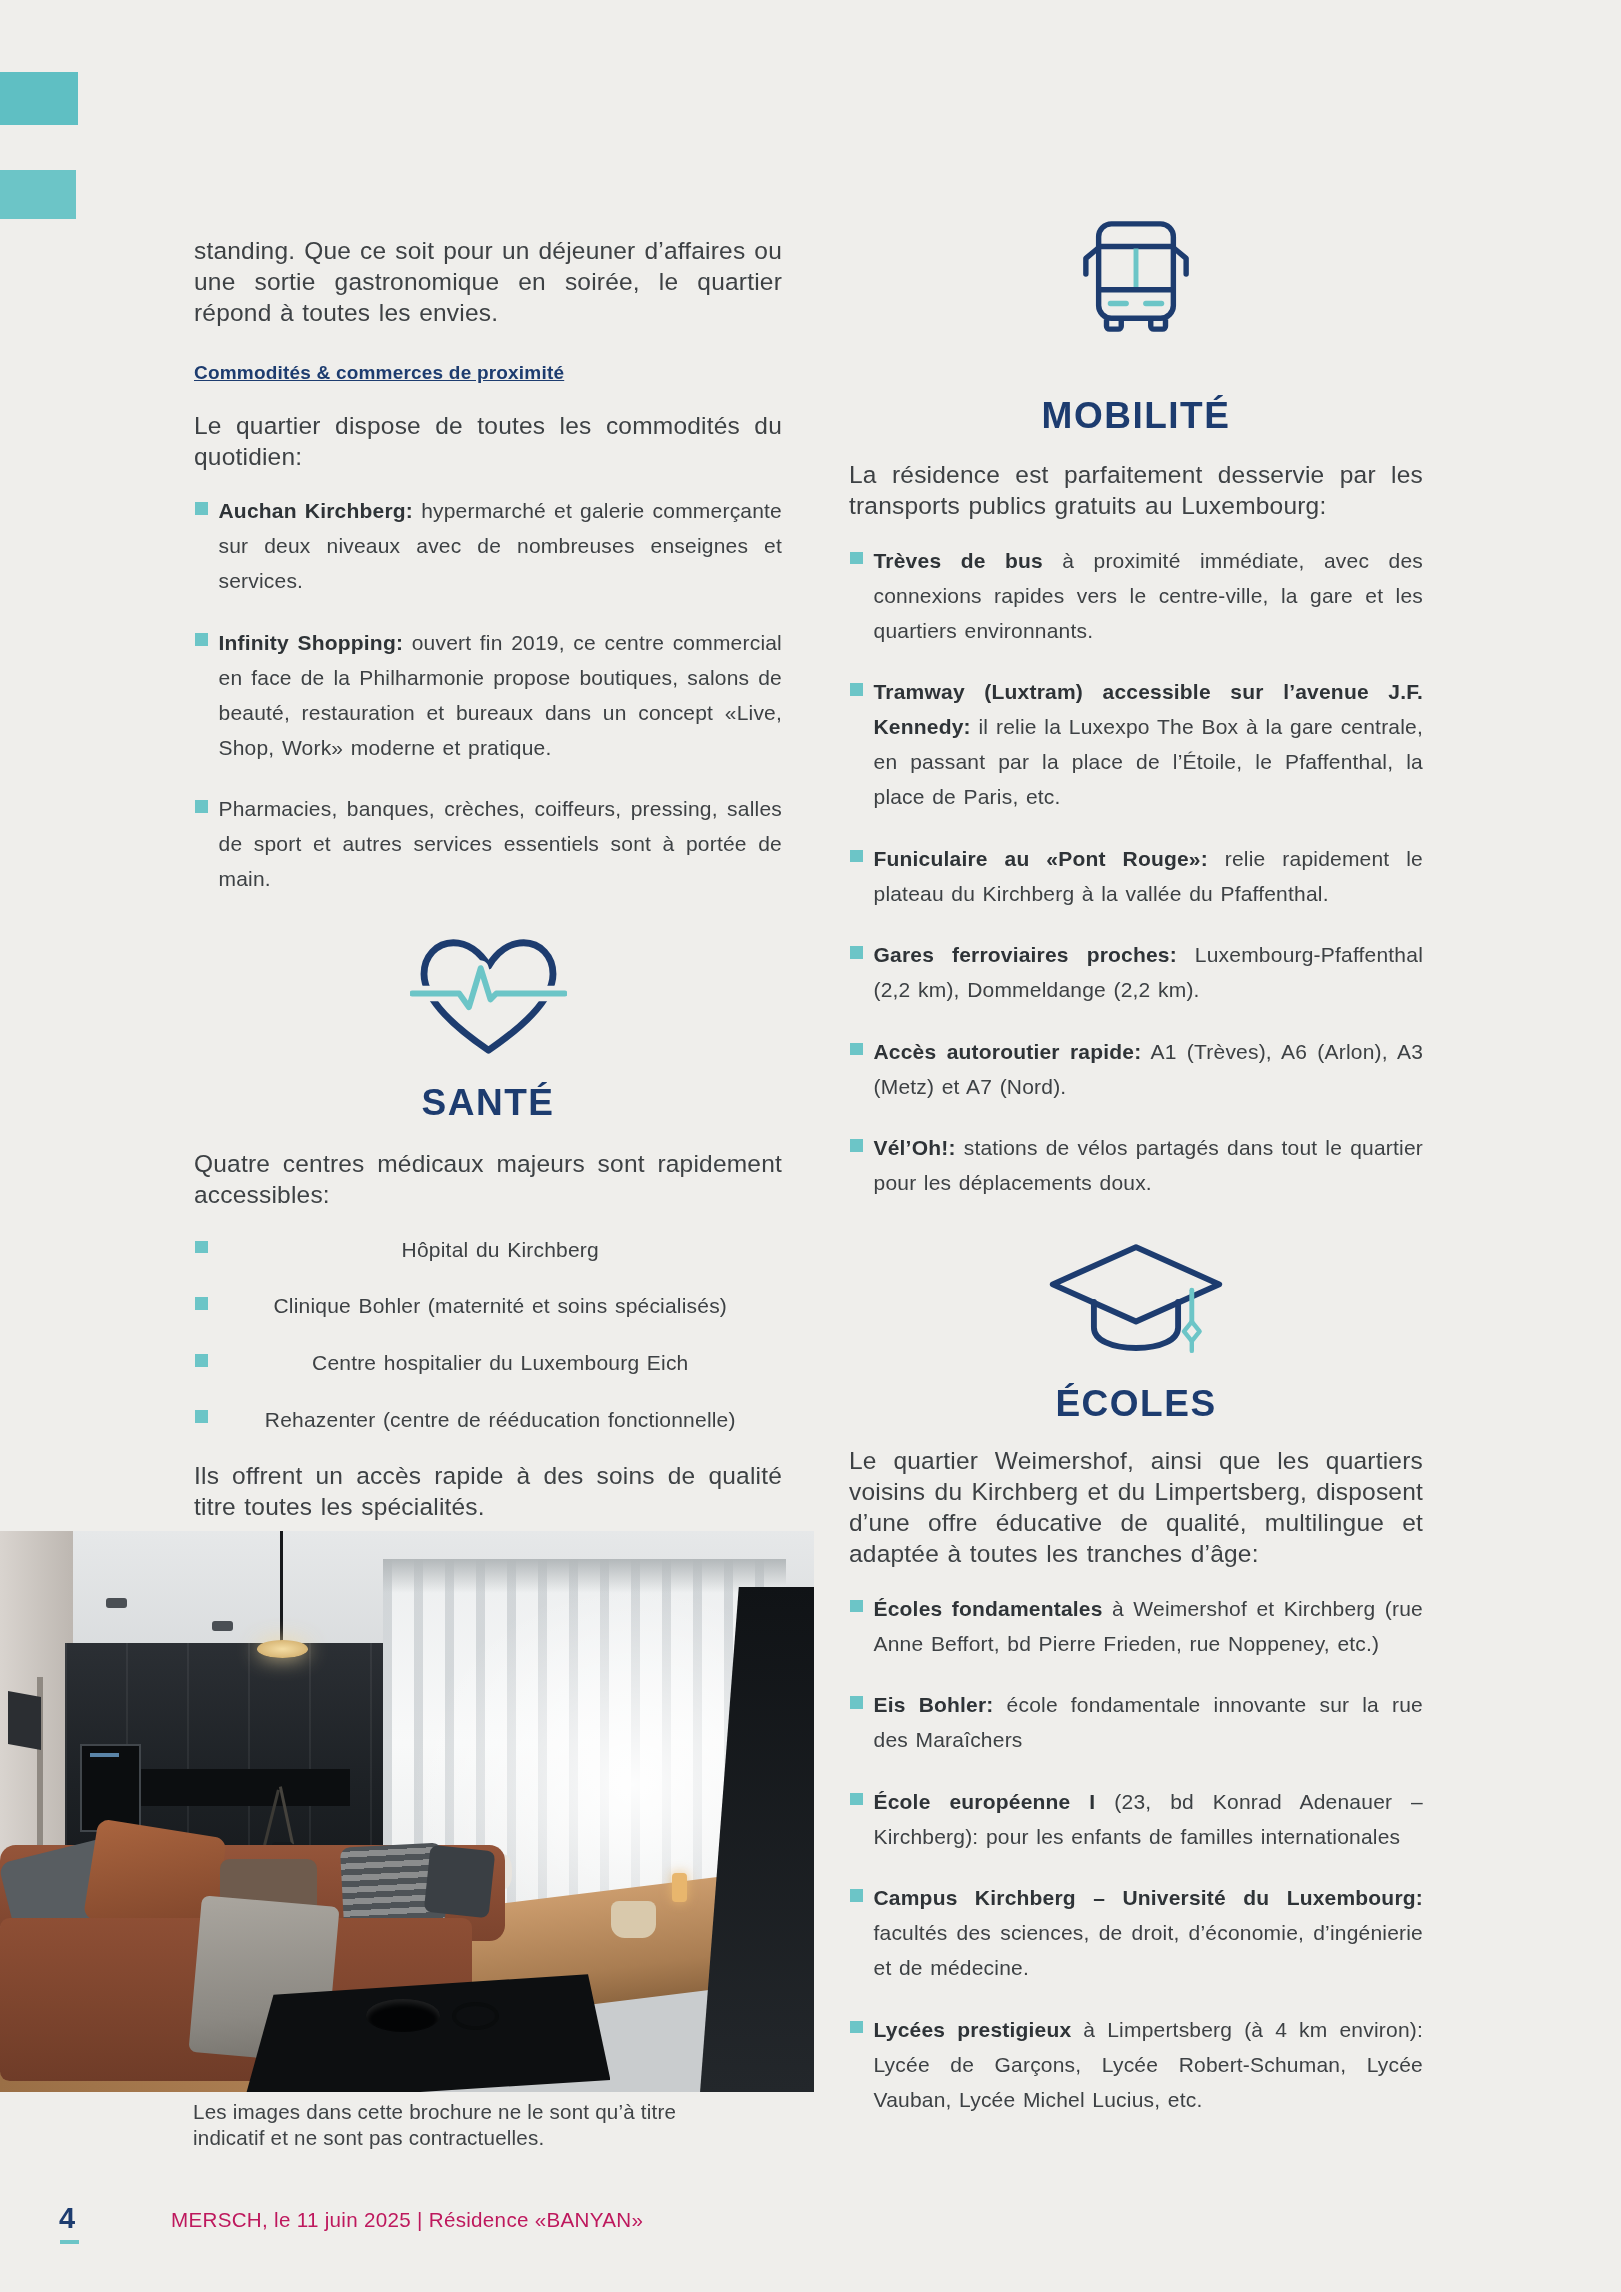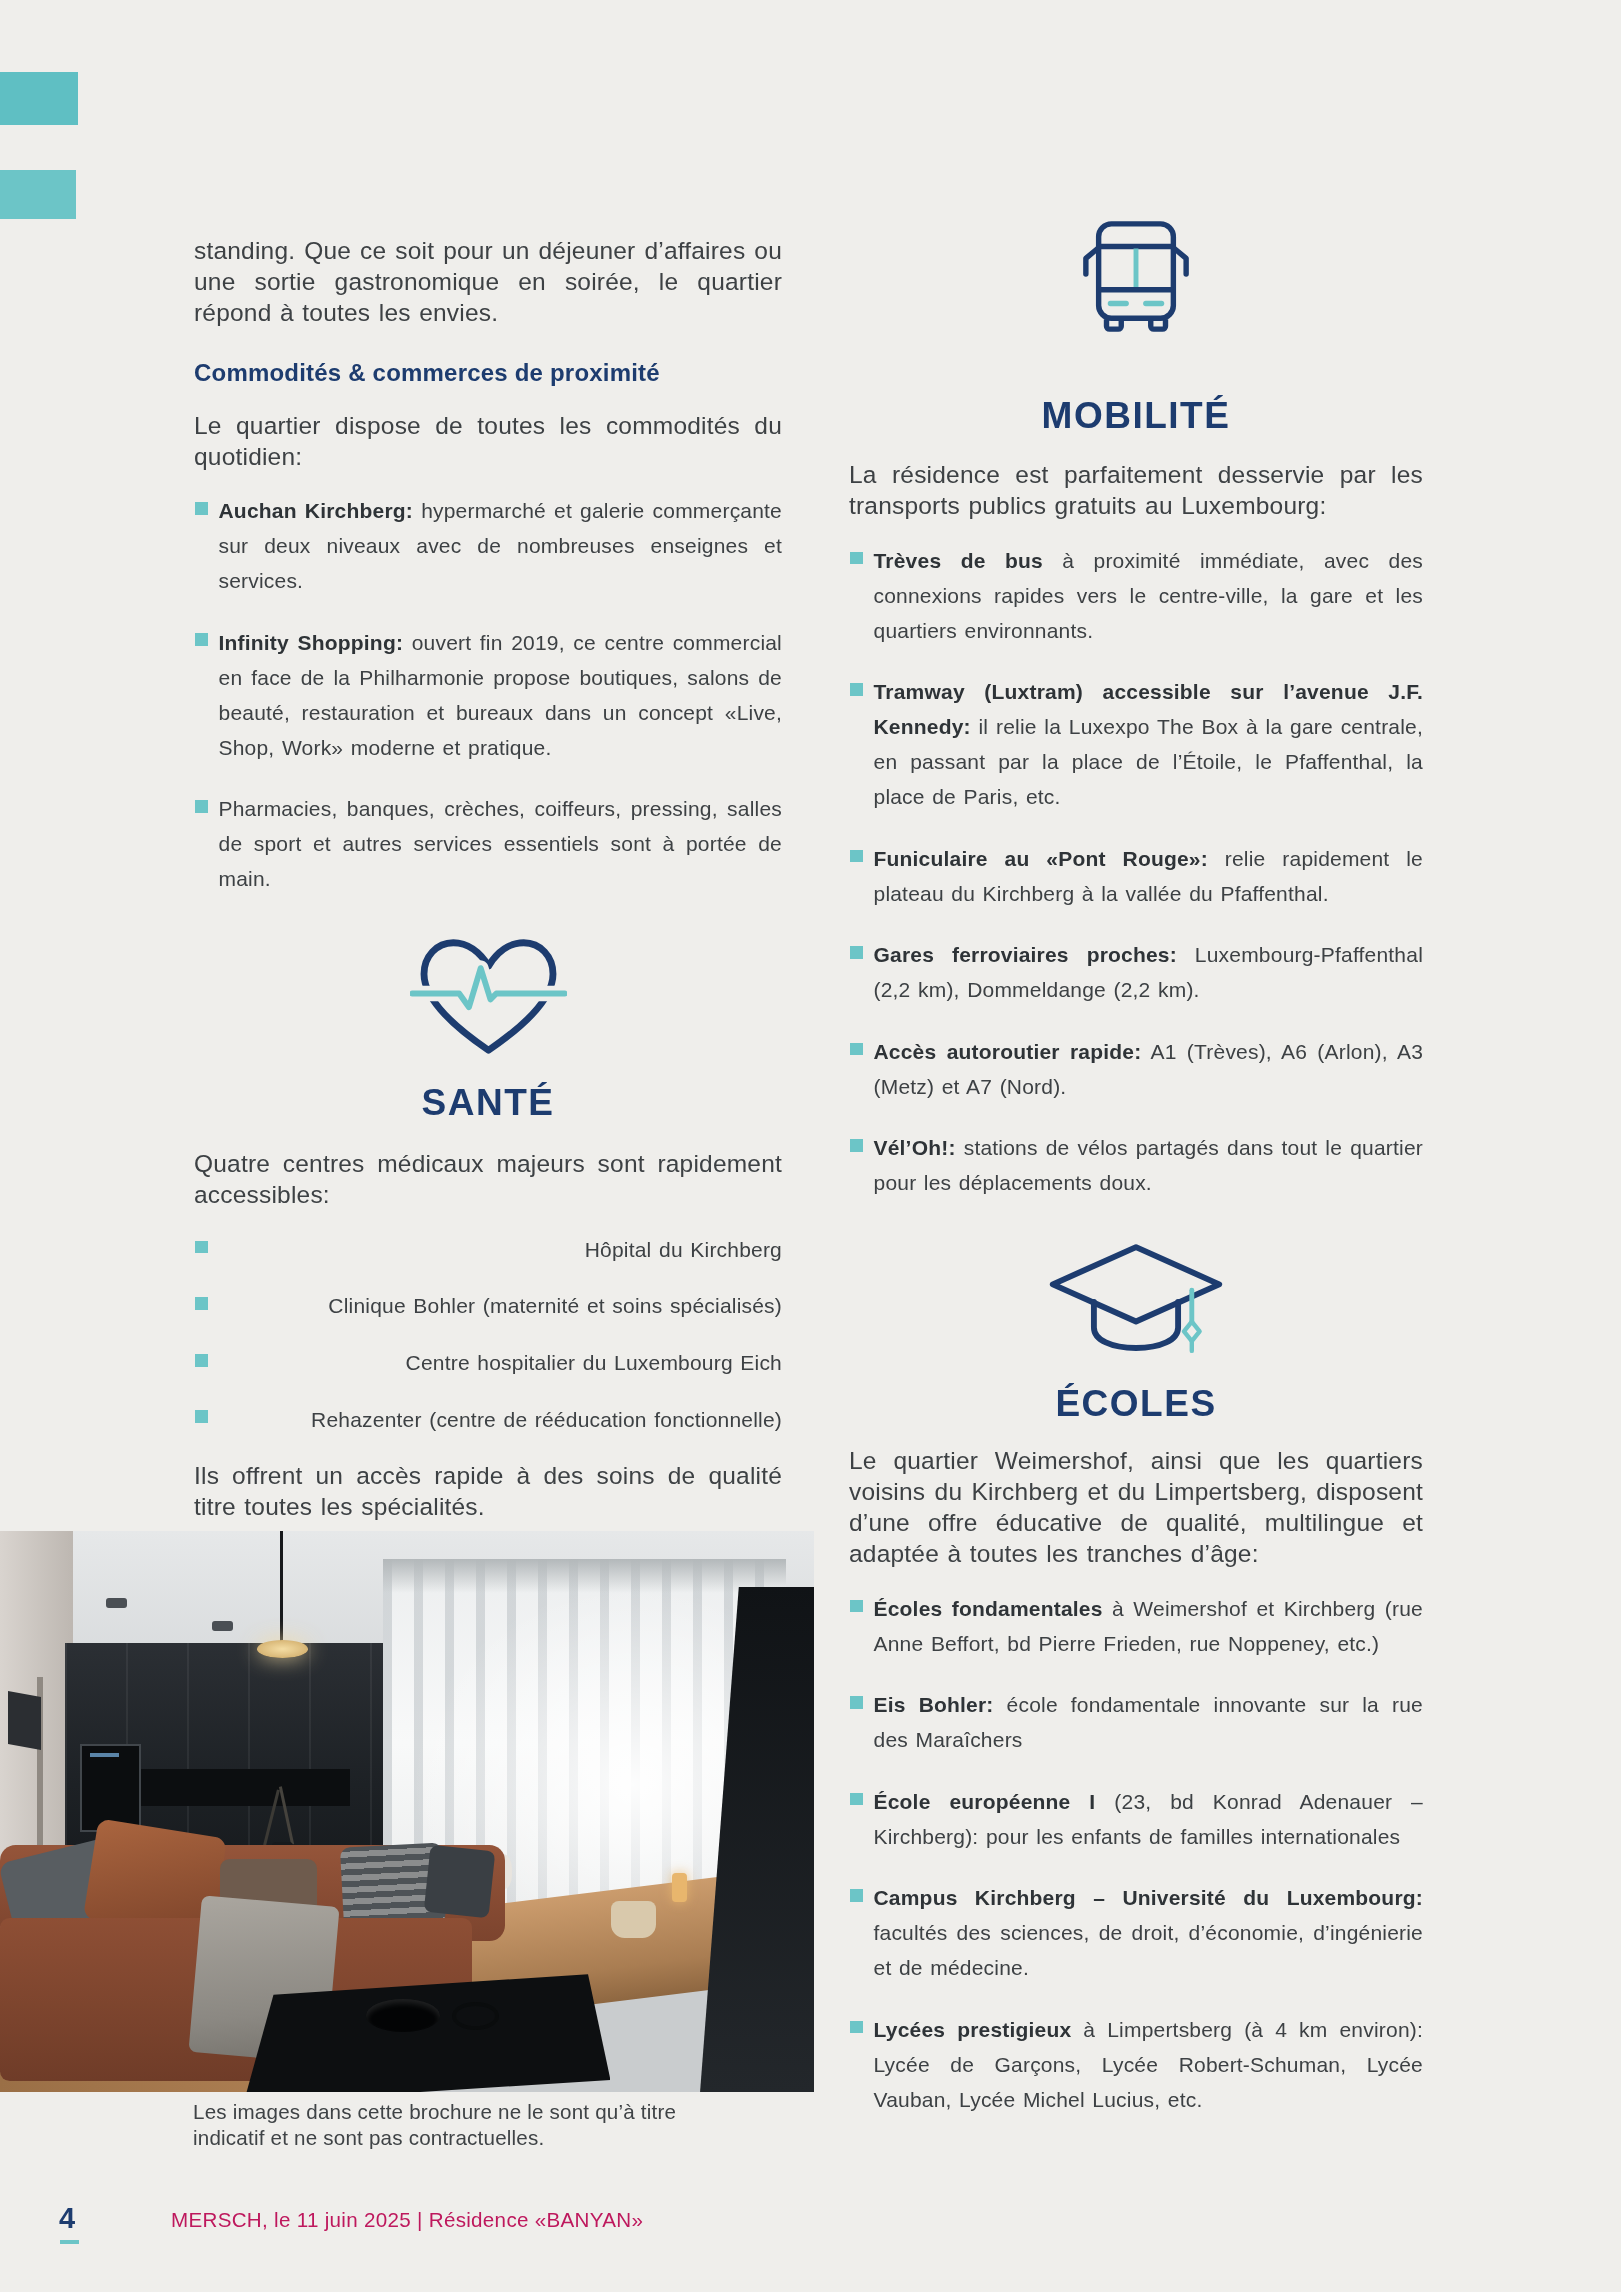--- a/index.html
+++ b/index.html
@@ -17,32 +17,32 @@
   
   .col{position:absolute;}
   .col-left{left:194px;top:235px;width:588px;}
   .col-right{left:849px;top:201px;width:574px;}
 
   .body-p{
     font-size:24.5px;line-height:31px;text-align:justify;
     letter-spacing:0.2px;word-spacing:1.5px;margin:0;color:#3d4144;
   }
   .sub-title{
-    font-size:24px;line-height:31px;font-weight:bold;color:#1d3c6f;
-    margin:29px 0 0 0;letter-spacing:0.2px;
+    font-size:19px;line-height:31px;font-weight:bold;color:#1d3c6f;
+    margin:29px 0 0 0;letter-spacing:0.2px;text-decoration:underline;
   }
   .mt22{margin-top:21.6px;} .mt24{margin-top:23.5px;} .mt26{margin-top:25.5px;}
 
   ul.sq-list{list-style:none;margin:21.6px 0 0 0;padding:0;}
   ul.sq-list li{
     position:relative;padding-left:24.5px;margin:0 0 26.5px 0;
     font-size:21px;line-height:35px;text-align:justify;
     letter-spacing:0.2px;word-spacing:1.5px;
   }
-  ul.sq-list.tight li{margin-bottom:21.6px;text-align:right;}
+  ul.sq-list.tight li{margin-bottom:21.6px;text-align:center;}
   ul.sq-list li:last-child{margin-bottom:0;}
   ul.sq-list .marker{
     position:absolute;left:1px;top:8.8px;width:12.7px;height:12.7px;background:#6cc5c7;
   }
   .bd{font-weight:bold;color:#2e3337;}
 
   .icon-block{text-align:center;}
   .icon-block.heart{margin-top:35px;}
   .icon-block.bus{padding-top:16.7px;}
   .icon-block.cap{margin-top:39px;}

